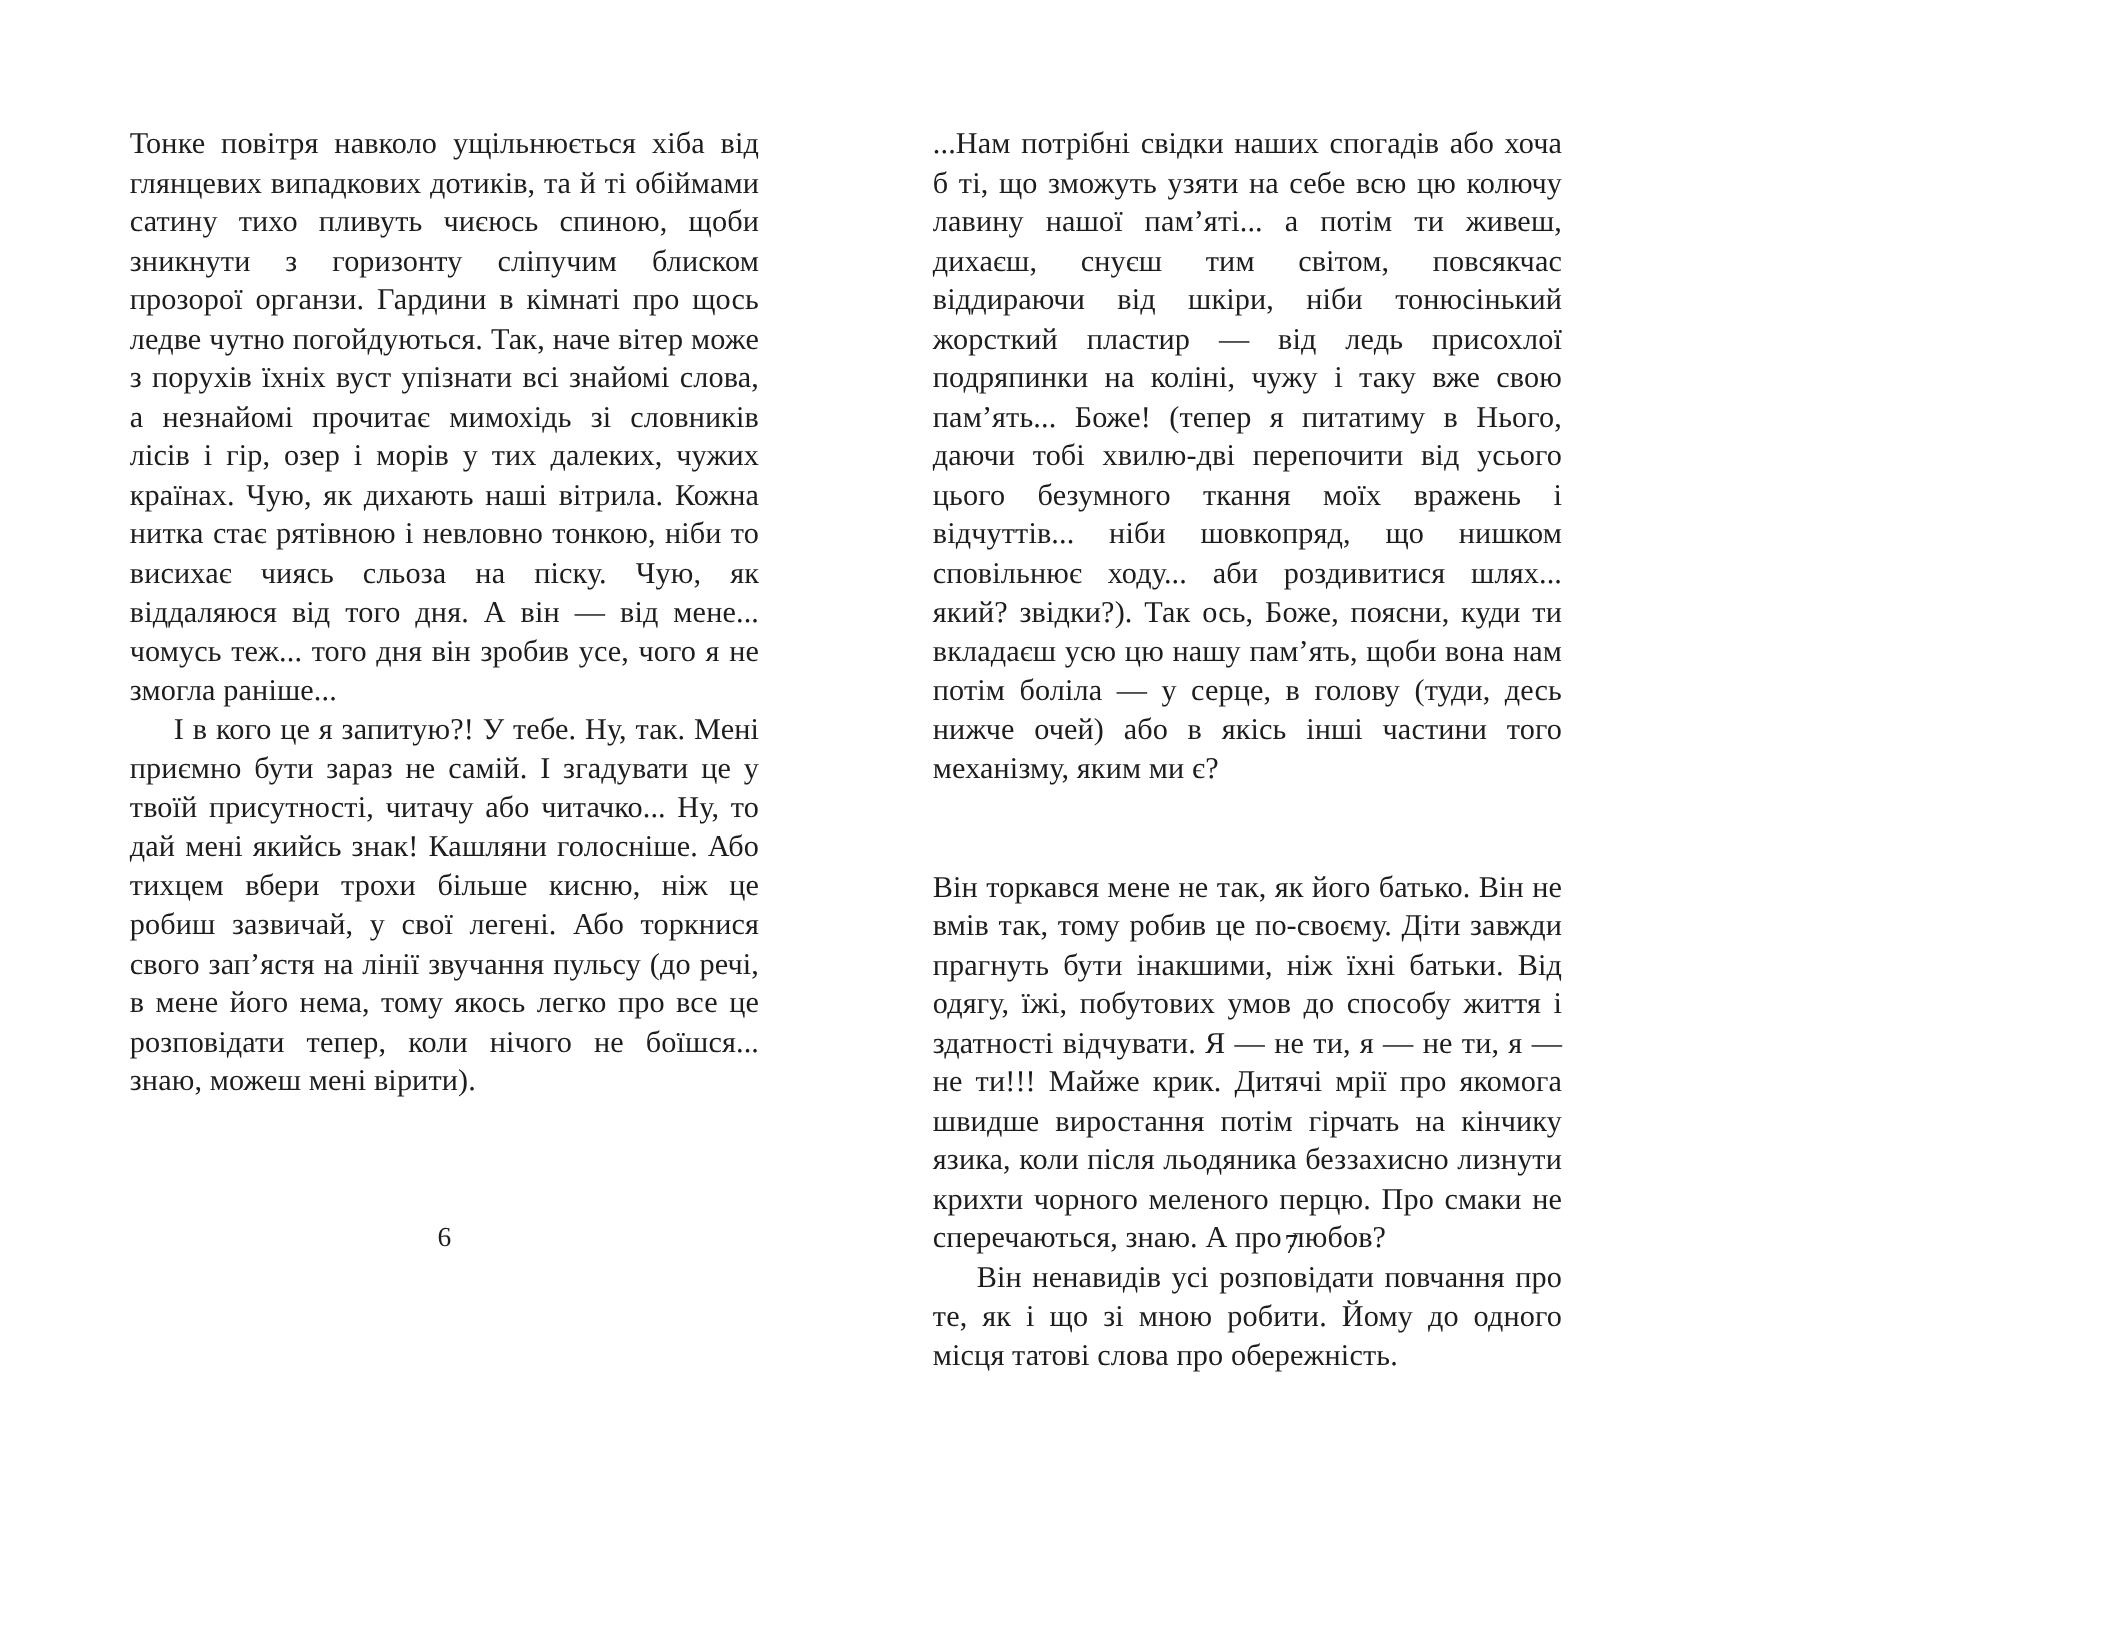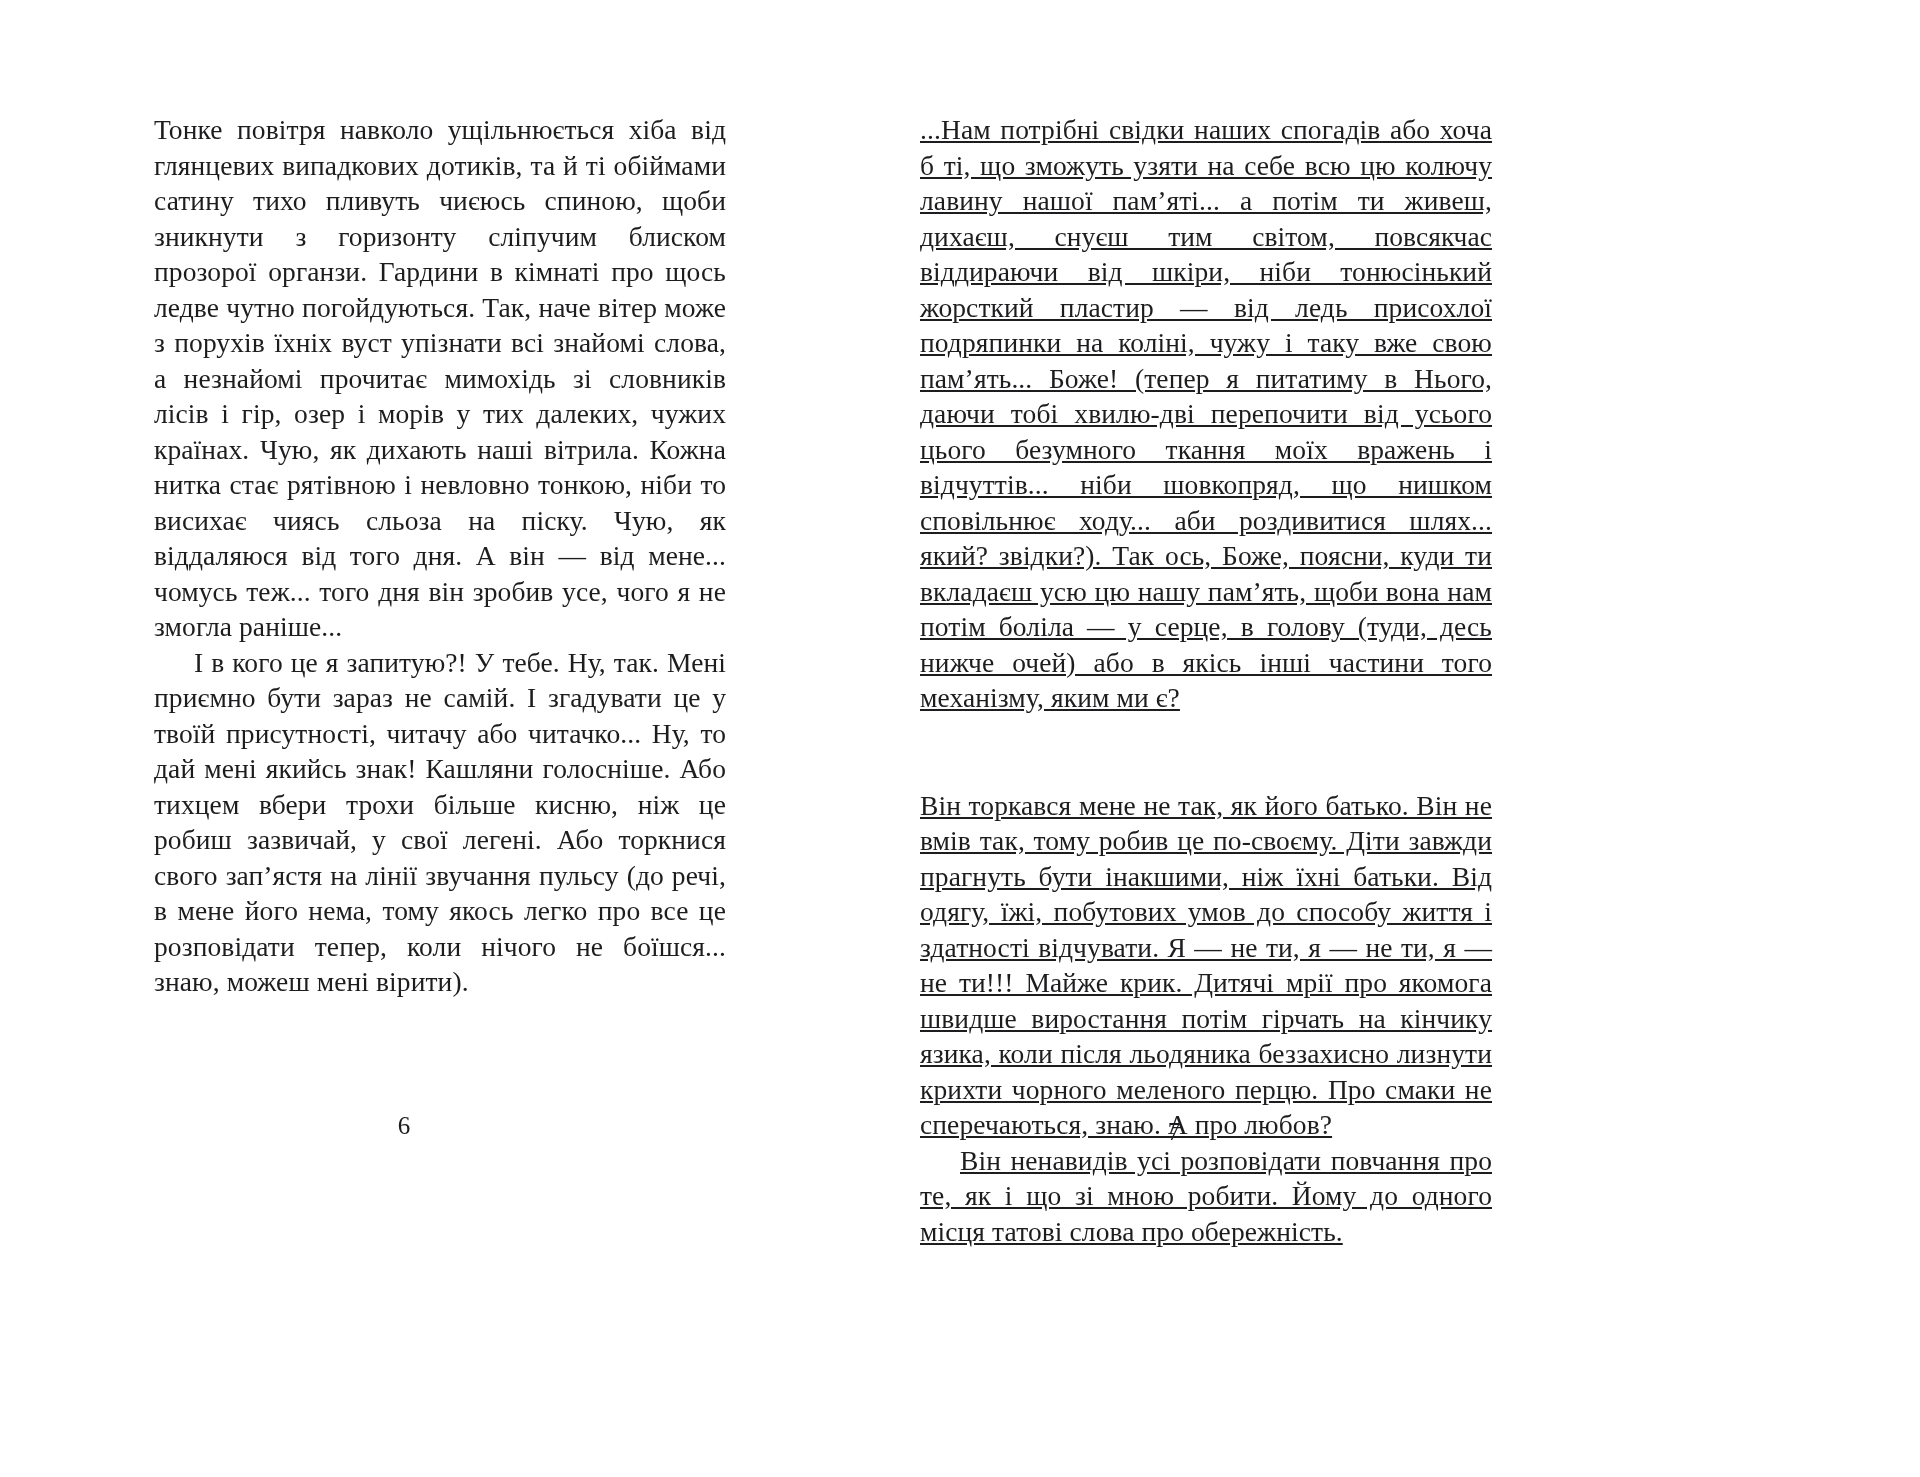--- a/index.html
+++ b/index.html
@@ -12,24 +12,23 @@
     height: 1477px;
     position: relative;
     font-family: "Liberation Serif", "DejaVu Serif", serif;
     color: #1d1d1f;
     overflow: hidden;
   }
   .page-column {
     position: absolute;
     top: 112px;
     width: 572px;
-    margin-left: 36px;
   }
   #col-left  { left: 118px; }
-  #col-right { left: 884px; text-decoration: underline; }
+  #col-right { left: 848px; }
   p.para {
     margin: 0;
     font-size: 27.5px;
     line-height: 35.5px;
     text-align: justify;
     text-justify: inter-word;
     letter-spacing: 0.1px;
   }
   p.para.gap    { margin-top: 72px; }
   p.para.indent { text-indent: 40px; }

